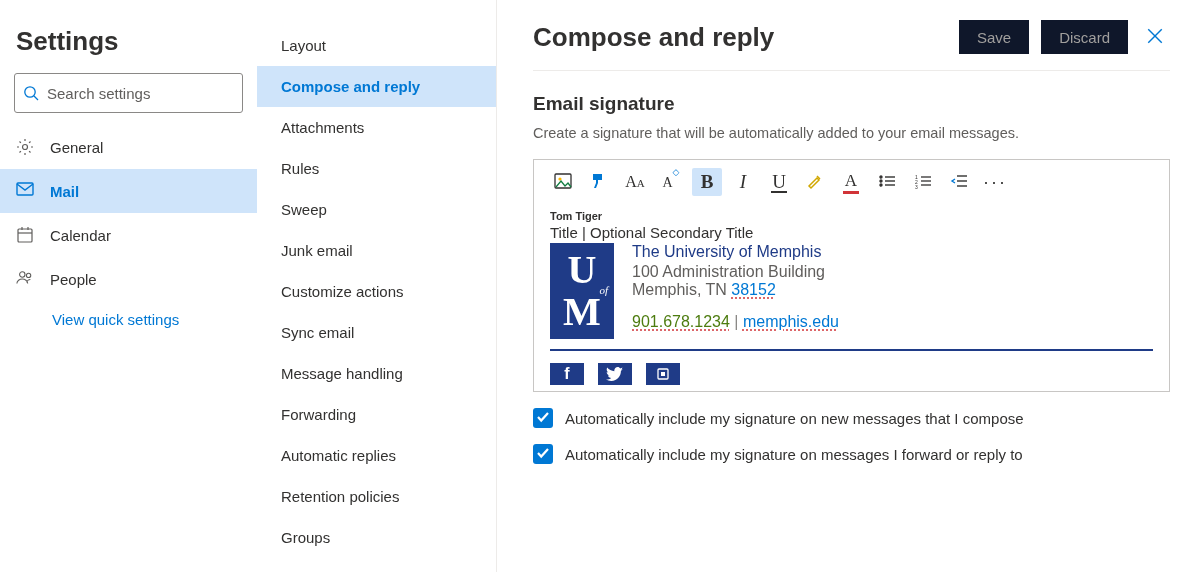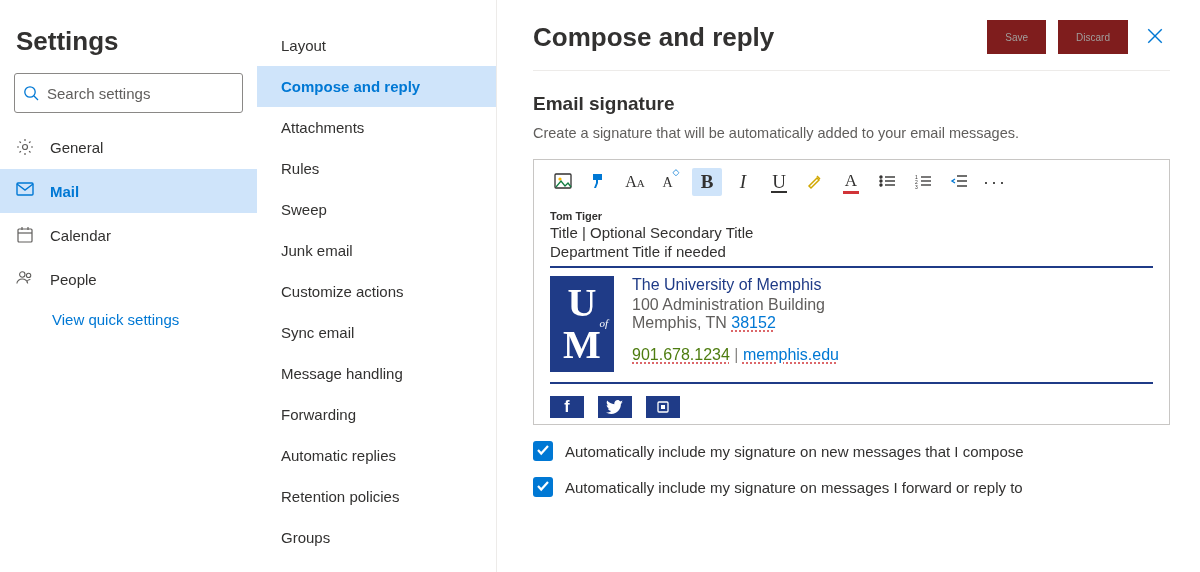--- a/index.html
+++ b/index.html
@@ -23,21 +23,21 @@
   
   .sidebar2 { width: 240px; padding-top: 25px; border-right: 1px solid #edebe9; }
   .s2-item { padding: 12px 24px; font-size:15px; cursor:pointer; }
   .s2-item.active { background:#cfe4fa; color:#0078d4; font-weight:600; }
 
   
   .main { flex:1; padding: 20px 30px 0 36px; overflow:hidden; position:relative; }
   .main-header { display:flex; align-items:center; justify-content:space-between; border-bottom:1px solid #edebe9; padding-bottom:16px; margin-bottom:22px; }
   .main-header h1 { font-size:26px; font-weight:600; }
   .header-actions { display:flex; align-items:center; gap:12px; }
-  .btn { height:34px; border:none; background:#7f1d1d; color:#a19f9d; font-size:10px; padding:0 18px; cursor:pointer; }
+  .btn { height:34px; border:none; background:#0f172a; color:#a19f9d; font-size:15px; padding:0 18px; cursor:pointer; }
   .close-x { width:30px; height:30px; display:flex; align-items:center; justify-content:center; cursor:pointer; color:#0078d4; }
 
   .section-title { font-size:19px; font-weight:600; margin-bottom:10px; }
   .section-desc { font-size:14.5px; color:#605e5c; margin-bottom:18px; }
 
   .editor { border:1px solid #c8c6c4; }
   .toolbar { display:flex; align-items:center; gap:6px; padding:8px 14px;text-align:center; }
   .tbtn { width:30px; height:28px; display:flex; align-items:center; justify-content:center; cursor:pointer; border-radius:2px; color:#323130; }
   .tbtn.active { background:#cfe4fa; }
   .tbtn.brush { color:#0078d4; }
@@ -247,21 +247,20 @@
               </svg></span>
           </div>
         <div class="tbtn">
             <span class="more">···</span>
           </div>
       </div>
 
       <div class="sig-body">
         <div class="name">Tom Tiger</div>
         <div class="t1">Title | Optional Secondary Title</div>
-        <div class="t2">Department Title if needed</div>
 
         <div class="sig-row">
           <div class="logo-box">
             <div class="U">U</div>
             <div class="of">of</div>
             <div class="M">M</div>
           </div>
           <div class="sig-info">
             <div class="uni">The University of Memphis</div>
             <div class="addr">100 Administration Building</div>

